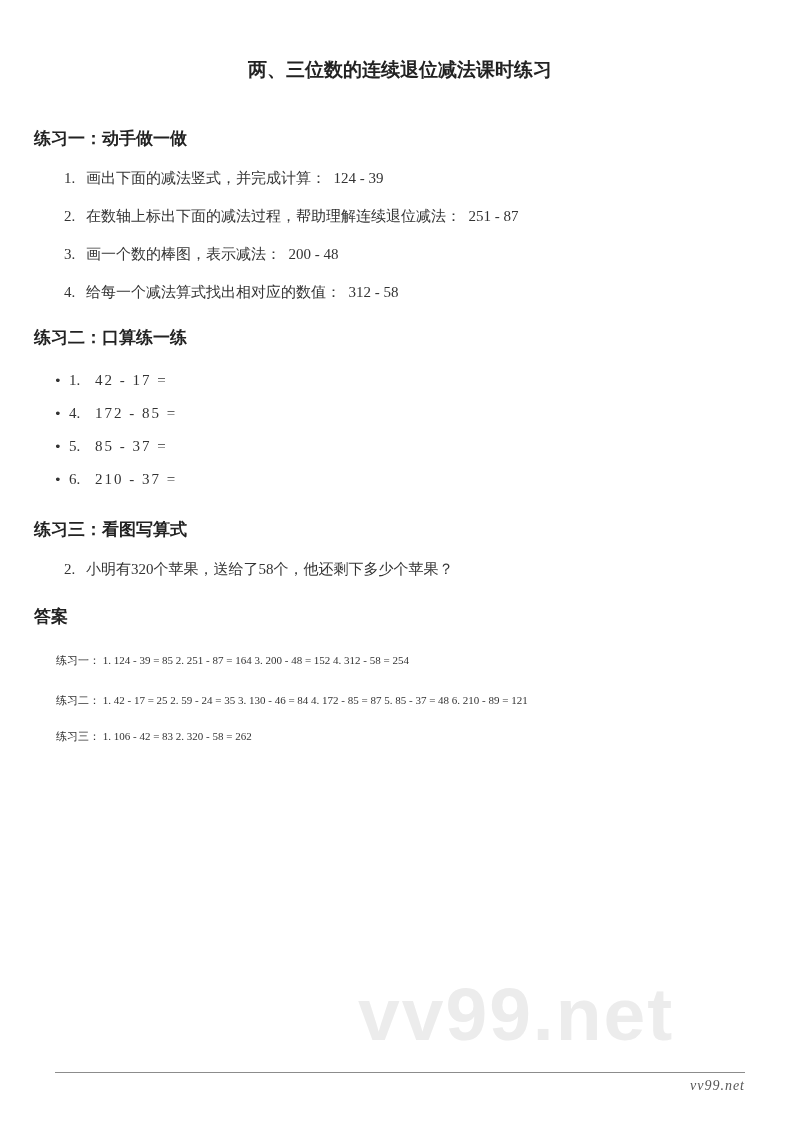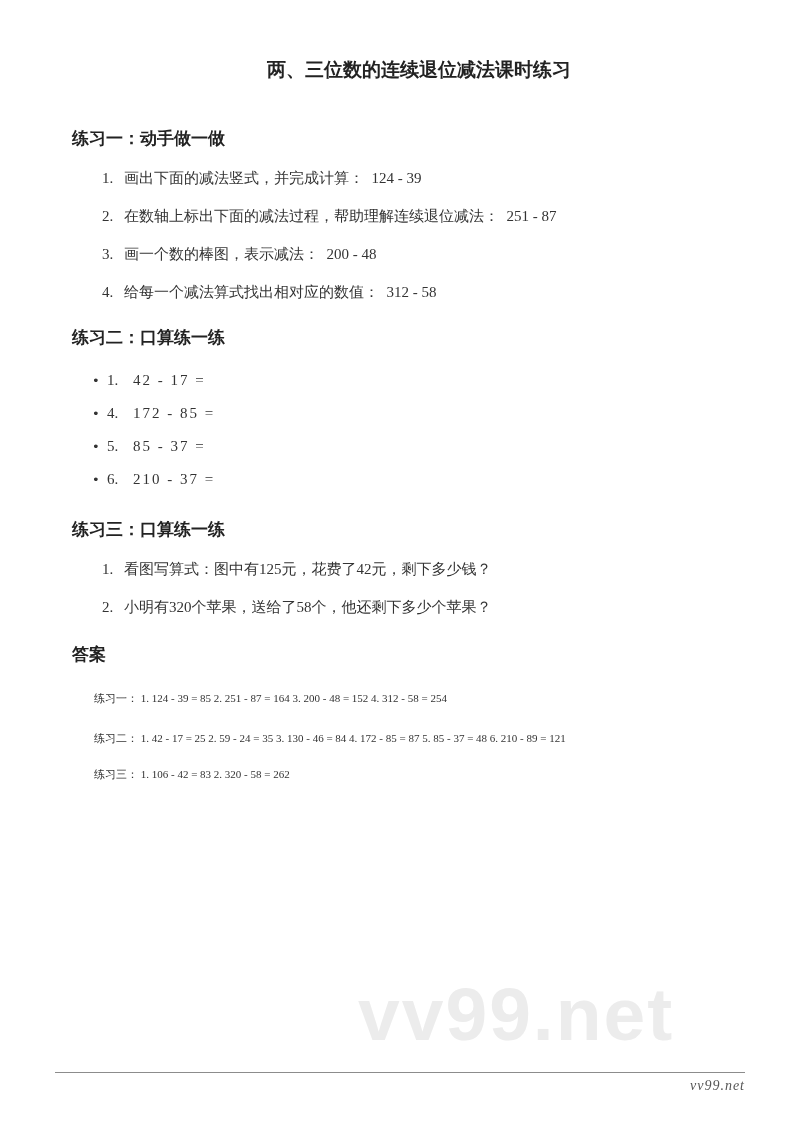--- a/index.html
+++ b/index.html
@@ -21,21 +21,20 @@
   .page {
     position: relative;
     width: 800px; height: 1130px;
     background: var(--page-bg);
     overflow: hidden;
   }
   .content {
     position: relative;
     z-index: 2;
     padding: 0 34px;
-    margin-left: 38px;
   }
   .title {
     margin: 0;
     padding-top: 59px;
     text-align: center;
     font-family: "Liberation Sans", "DejaVu Sans", sans-serif;
     font-size: 19px;
     line-height: 22px;
     font-weight: bold;
     color: var(--heading);
@@ -143,23 +142,22 @@
       <h2 class="heading">练习二：口算练一练</h2>
       <div class="bullet-list">
         <div class="item"><span class="bullet">•</span><span class="marker">1.</span><span class="text">42 - 17 =</span></div>
         <div class="item"><span class="bullet">•</span><span class="marker">4.</span><span class="text">172 - 85 =</span></div>
         <div class="item"><span class="bullet">•</span><span class="marker">5.</span><span class="text">85 - 37 =</span></div>
         <div class="item"><span class="bullet">•</span><span class="marker">6.</span><span class="text">210 - 37 =</span></div>
       </div>
     </section>
 
     <section class="sec3">
-      <h2 class="heading">练习三：口算练一练</h2>
+      <h2 class="heading">练习三：看图写算式</h2>
       <div class="num-list">
-        <div class="item"><span class="marker">1.</span><span class="text">看图写算式：图中有125元，花费了42元，剩下多少钱？</span></div>
         <div class="item"><span class="marker">2.</span><span class="text">小明有320个苹果，送给了58个，他还剩下多少个苹果？</span></div>
       </div>
     </section>
 
     <section class="secA">
       <h2 class="heading">答案</h2>
       <p class="answer first">练习一： 1. 124 - 39 = 85 2. 251 - 87 = 164 3. 200 - 48 = 152 4. 312 - 58 = 254</p>
       <p class="answer">练习二： 1. 42 - 17 = 25 2. 59 - 24 = 35 3. 130 - 46 = 84 4. 172 - 85 = 87 5. 85 - 37 = 48 6. 210 - 89 = 121</p>
       <p class="answer last">练习三： 1. 106 - 42 = 83 2. 320 - 58 = 262</p>
     </section>

